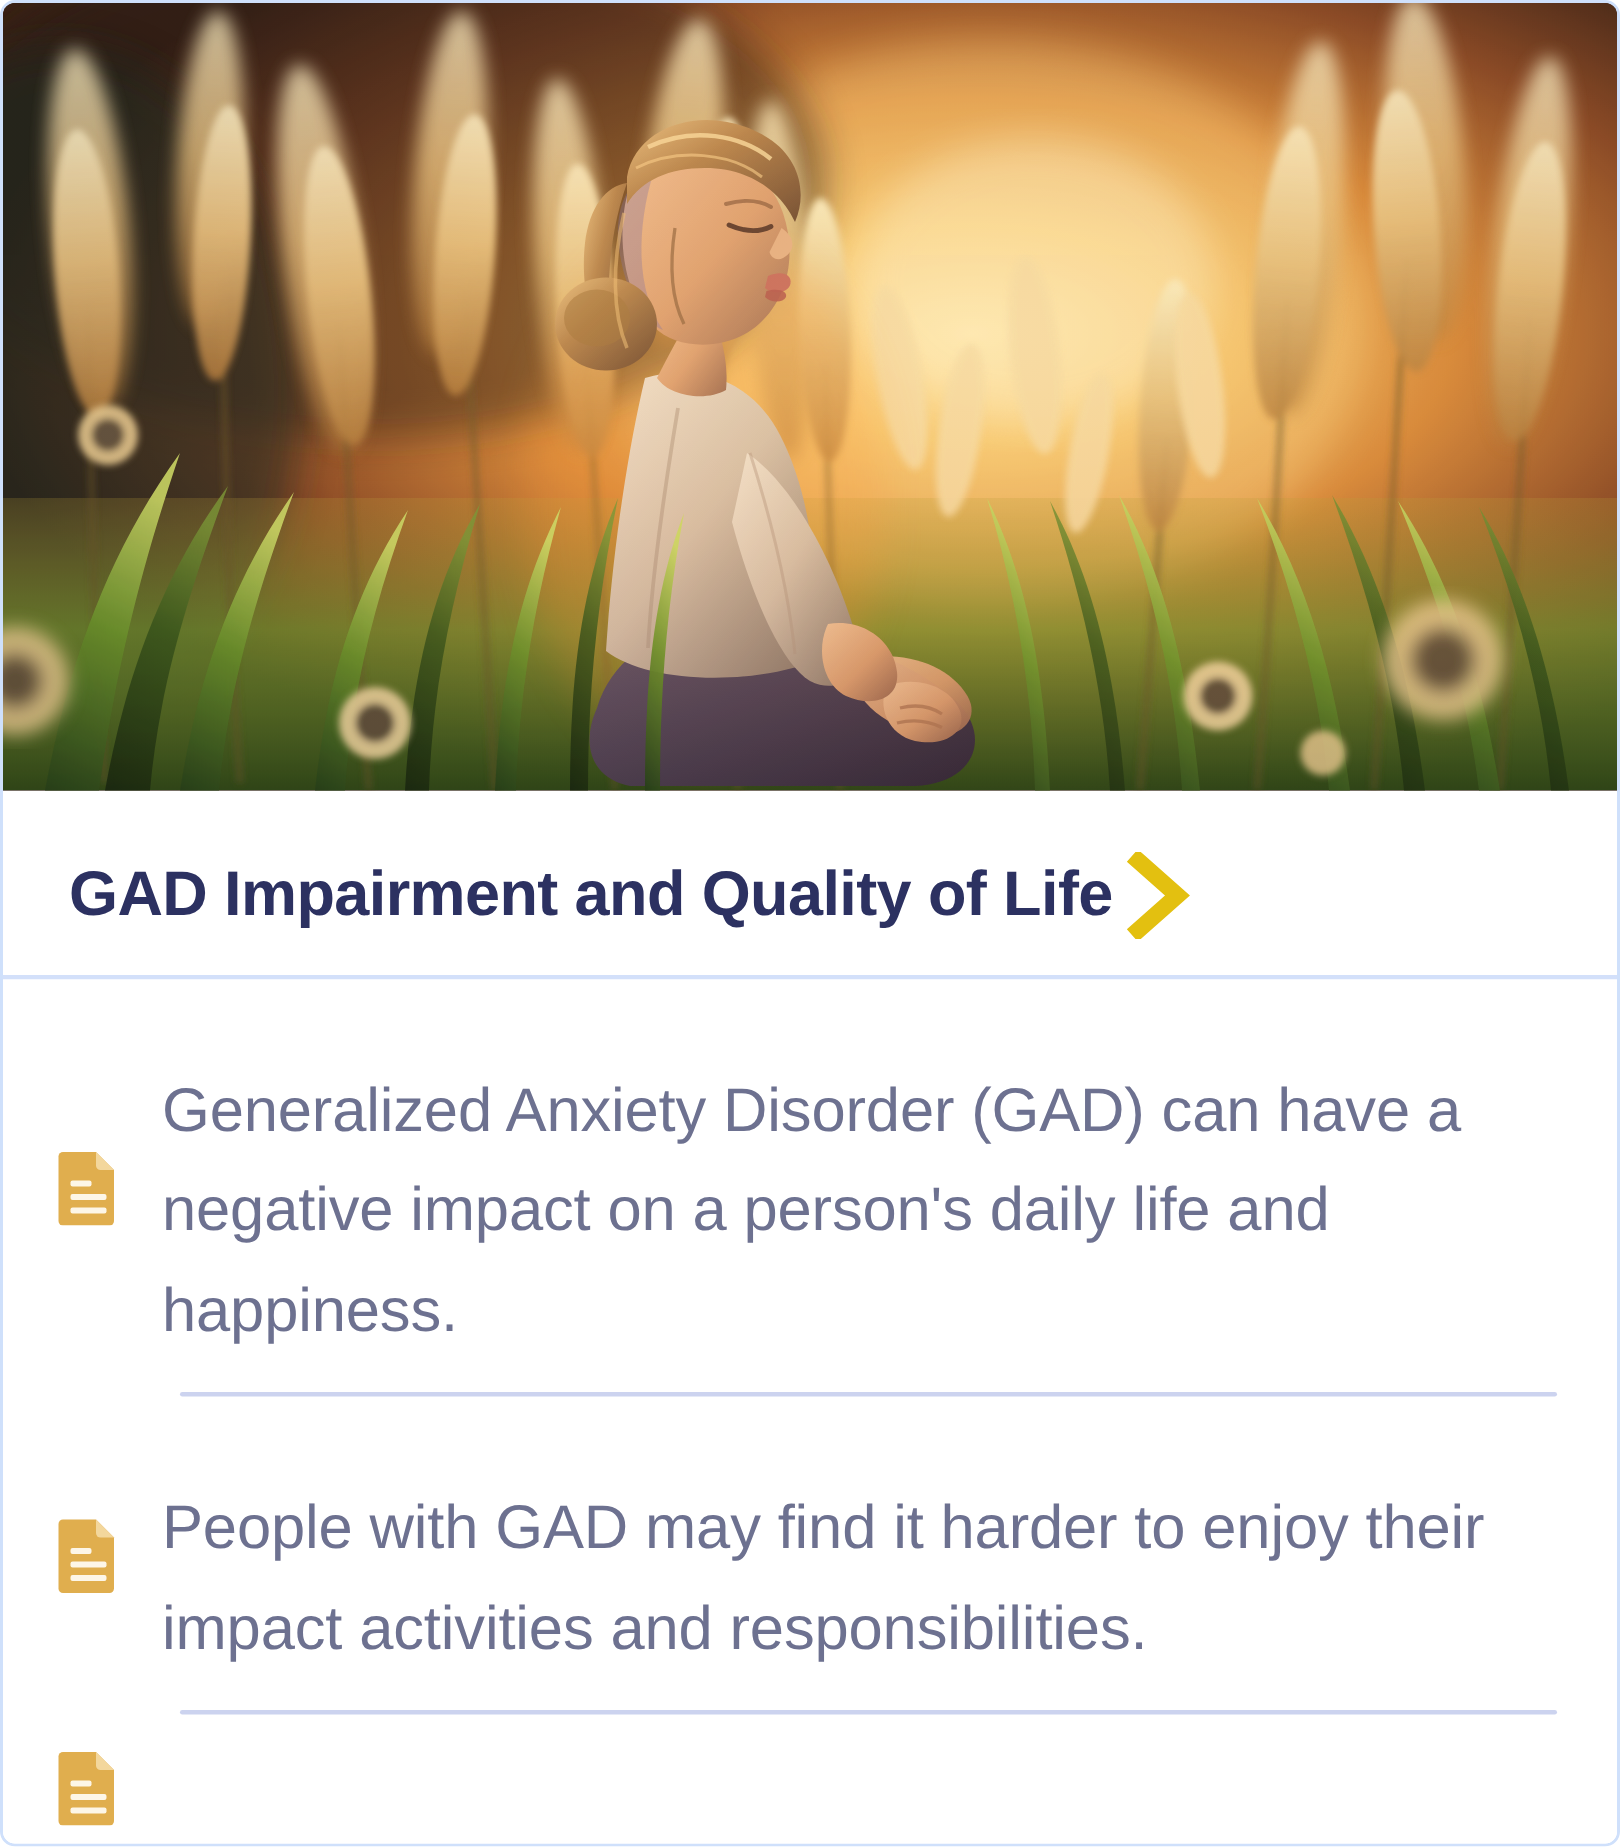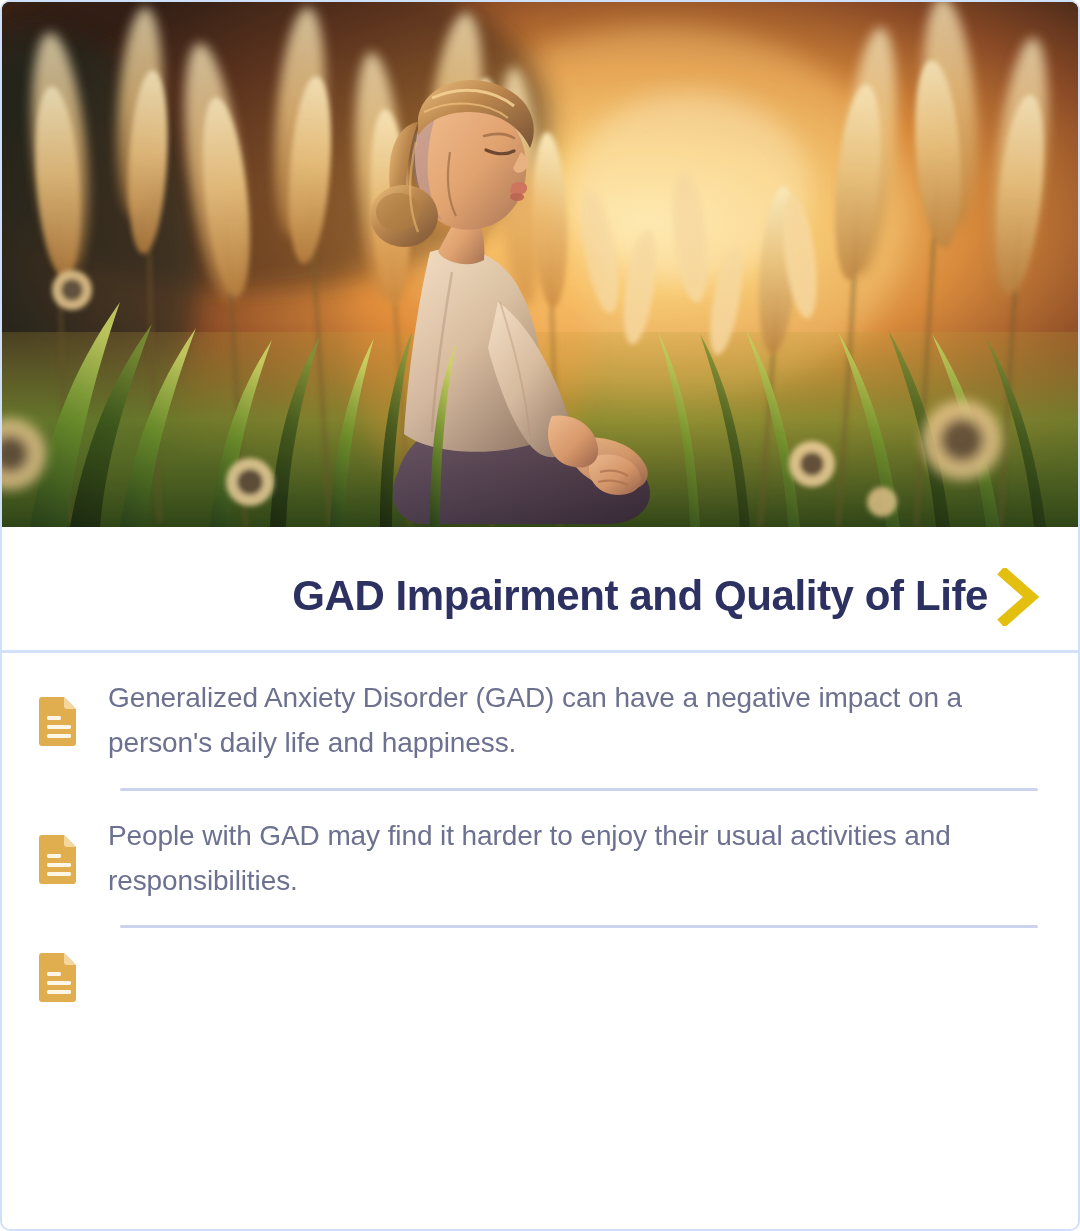--- a/index.html
+++ b/index.html
@@ -35,21 +35,21 @@
   }
 
   .hero svg { display: block; width: 100%; height: 100%; }
 
   
   .header {
     flex: 0 0 126px;
     height: 126px;
     display: flex;
     align-items: center;
-    justify-content: flex-end;
+    justify-content: flex-start;
     padding: 16px 30px 0 44px;
     background: #ffffff;
     border-bottom: 3px solid #d3e0fa;
   }
 
   .header-title {
     font-size: 42px;
     font-weight: 700;
     color: #2c3161;
     letter-spacing: -0.4px;
@@ -95,25 +95,26 @@
     flex: 0 0 46px;
     width: 46px;
     height: 52px;
     display: flex;
     align-items: center;
     justify-content: center;
   }
   .doc-icon svg { display: block; }
 
   .bullet-text {
-    font-size: 28px;
+    font-size: 41px;
     line-height: 1.62;
     color: #6d7190;
     font-weight: 400;
     letter-spacing: -0.1px;
+    margin-top: 32px;
   }
 </style>
 </head>
 <body>
 
 <div class="card">
 
   <div class="hero">
     <svg viewBox="0 0 1080 525" preserveAspectRatio="xMidYMid slice" aria-hidden="true">
       <defs>
@@ -358,21 +359,21 @@
     <div class="bullet-row">
       <span class="doc-icon">
         <svg width="44" height="52" viewBox="0 0 44 52" aria-hidden="true">
           <path d="M5 3 h22 l12 12 v34 a3 3 0 0 1 -3 3 h-31 a3 3 0 0 1 -3 -3 v-43 a3 3 0 0 1 3 -3 z" fill="#e0ae4e"></path>
           <path d="M27 3 l12 12 h-9 a3 3 0 0 1 -3 -3 z" fill="#f3d79c"></path>
           <rect x="10" y="22" width="14" height="4" rx="1.4" fill="#fdf6e7"></rect>
           <rect x="10" y="31" width="24" height="4" rx="1.4" fill="#fdf6e7"></rect>
           <rect x="10" y="40" width="24" height="4" rx="1.4" fill="#fdf6e7"></rect>
         </svg>
       </span>
-      <span class="bullet-text">People with GAD may find it harder to enjoy their usual activities and responsibilities.</span>
+      <span class="bullet-text">People with GAD may find it harder to enjoy their impact activities and responsibilities.</span>
     </div>
 
     <div class="bullet-divider"></div>
 
     <div class="bullet-row">
       <span class="doc-icon">
         <svg width="44" height="52" viewBox="0 0 44 52" aria-hidden="true">
           <path d="M5 3 h22 l12 12 v34 a3 3 0 0 1 -3 3 h-31 a3 3 0 0 1 -3 -3 v-43 a3 3 0 0 1 3 -3 z" fill="#e0ae4e"></path>
           <path d="M27 3 l12 12 h-9 a3 3 0 0 1 -3 -3 z" fill="#f3d79c"></path>
           <rect x="10" y="22" width="14" height="4" rx="1.4" fill="#fdf6e7"></rect>

